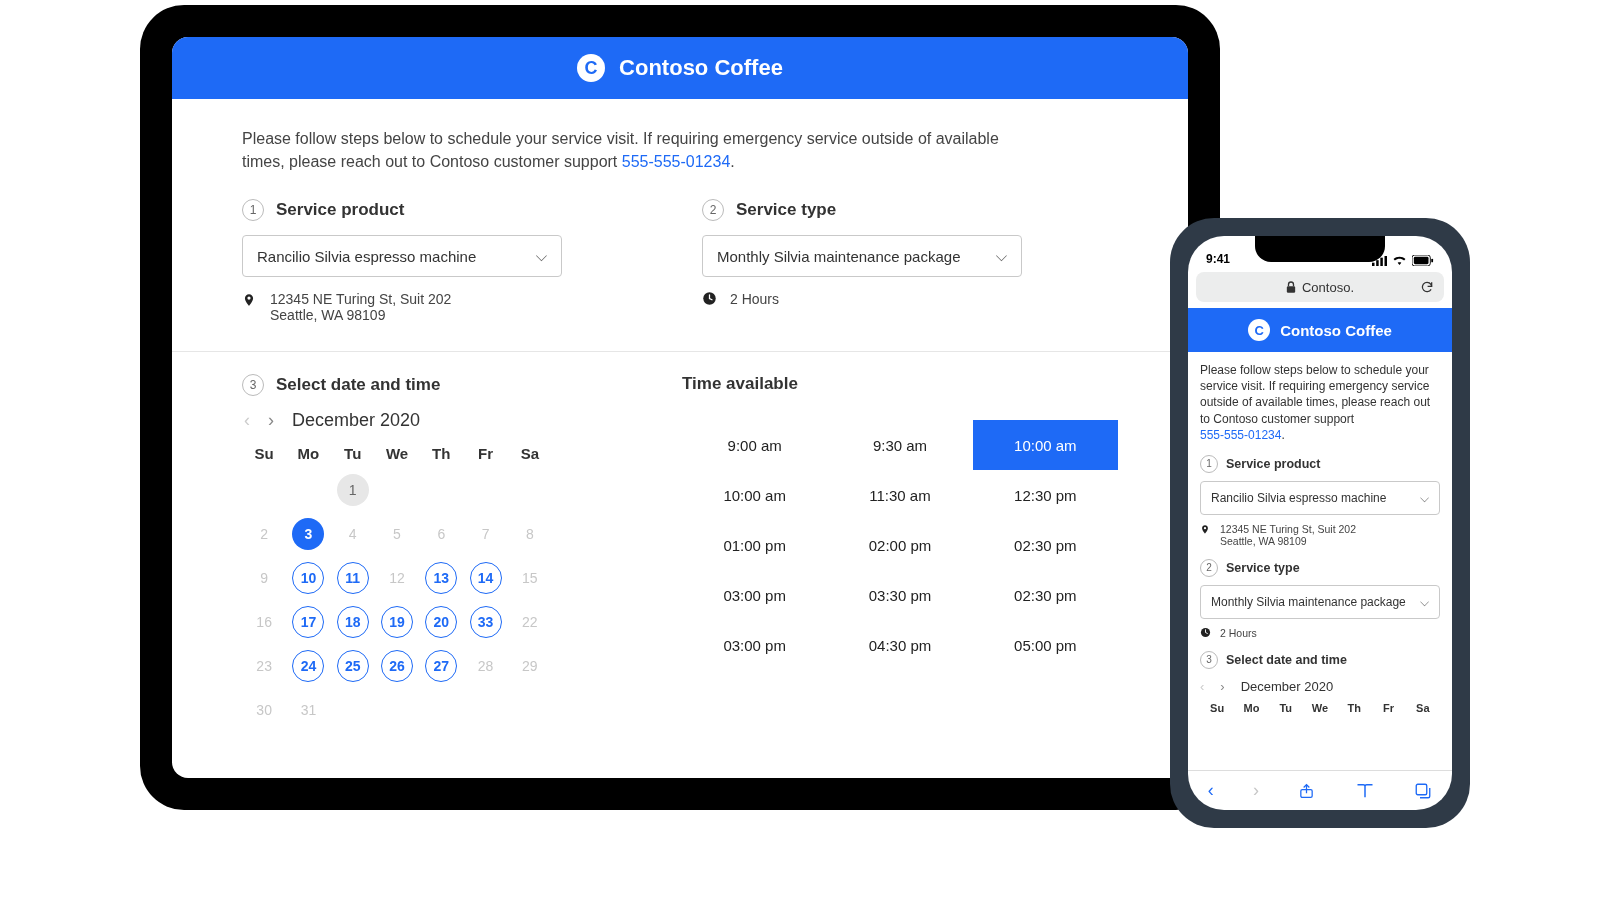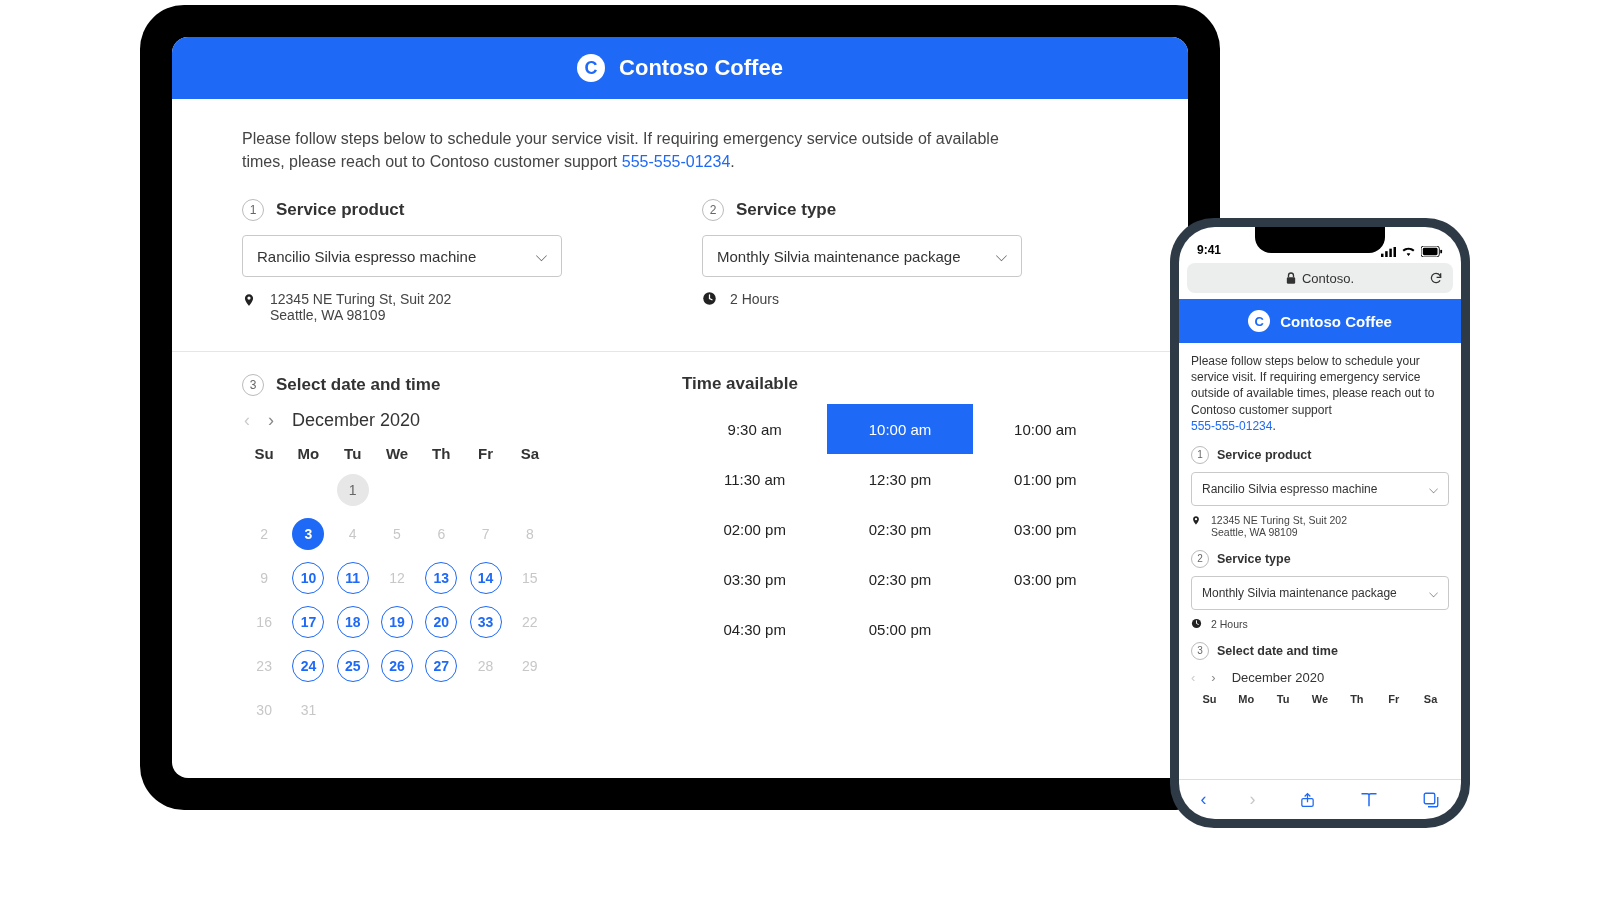--- a/index.html
+++ b/index.html
@@ -41,27 +41,27 @@
   .dow { display:grid; grid-template-columns:repeat(7,1fr); text-align:center; font-weight:600; color:#333; font-size:15px; margin-bottom:10px;}
   .days { display:grid; grid-template-columns:repeat(7,1fr); row-gap:8px; text-align:center; }
   .day { height:36px; display:flex; align-items:center; justify-content:center; font-size:14px; }
   .day span { width:32px; height:32px; display:flex; align-items:center; justify-content:center; border-radius:50%; }
   .day.muted span { color:#c7c7c7; }
   .day.prev span { background:#e7e7e7; color:#666; }
   .day.avail span { border:1.6px solid #1e6af6; color:#1e6af6; font-weight:600; cursor:pointer;}
   .day.selected span { background:#1e6af6; color:#fff; font-weight:600; }
 
   .times { flex:1; }
-  .times h4 { font-size:17px; font-weight:600; color:#333; margin-bottom:10px;}
+  .times h4 { font-size:17px; font-weight:600; color:#333; margin-bottom:26px;}
   .time-grid { display:grid; grid-template-columns:repeat(3,1fr); gap:0;}
   .slot { height:50px; display:flex; align-items:center; justify-content:center; font-size:15px; color:#222; cursor:pointer;}
   .slot.sel { background:#1e6af6; color:#fff; }
 
   
-  .phone { position:absolute; right:130px; top:218px; width:300px; height:610px; background:#2f3a47; border-radius:44px; padding:9px; }
+  .phone { position:absolute; right:130px; top:218px; width:300px; height:610px; background:#2f3a47; border-radius:44px; padding:18px; }
   .phone-screen { background:#fff; width:100%; height:100%; border-radius:36px; overflow:hidden; position:relative; display:flex; flex-direction:column;}
   .notch { position:absolute; top:0; left:50%; transform:translateX(-50%); width:130px; height:26px; background:#000; border-radius:0 0 16px 16px; z-index:5;}
   .p-status { height:30px; display:flex; justify-content:space-between; align-items:flex-end; padding:0 18px 0 18px; font-size:12px; font-weight:600;}
   .p-status .right { display:flex; gap:5px; align-items:center;}
   .p-urlbar { margin:6px 8px; height:30px; background:#eceded; border-radius:8px; display:flex; align-items:center; justify-content:center; gap:6px; font-size:13px; color:#333; position:relative;}
   .p-urlbar .refresh { position:absolute; right:10px; }
   .p-header { background:#1e6af6; height:44px; display:flex; align-items:center; justify-content:center; gap:10px;}
   .p-logo { width:22px; height:22px; border-radius:50%; background:#fff; display:flex; align-items:center; justify-content:center; color:#1e6af6; font-weight:700; font-size:13px;}
   .p-brand { color:#fff; font-weight:600; font-size:15px;}
   .p-body { padding:10px 12px; flex:1; overflow:hidden; font-size:12px; color:#333;}
@@ -288,20 +288,21 @@
               </div>
               <div class="day ">
                 <span></span>
               </div>
             </div>
         </div>
 
         <div class="times">
           <h4>Time available</h4>
           <div class="time-grid" id="t-times">
+              <div class="slot">9:00 am</div>
               <div class="slot">9:30 am</div>
               <div class="slot sel">10:00 am</div>
               <div class="slot">10:00 am</div>
               <div class="slot">11:30 am</div>
               <div class="slot">12:30 pm</div>
               <div class="slot">01:00 pm</div>
               <div class="slot">02:00 pm</div>
               <div class="slot">02:30 pm</div>
               <div class="slot">03:00 pm</div>
               <div class="slot">03:30 pm</div>

